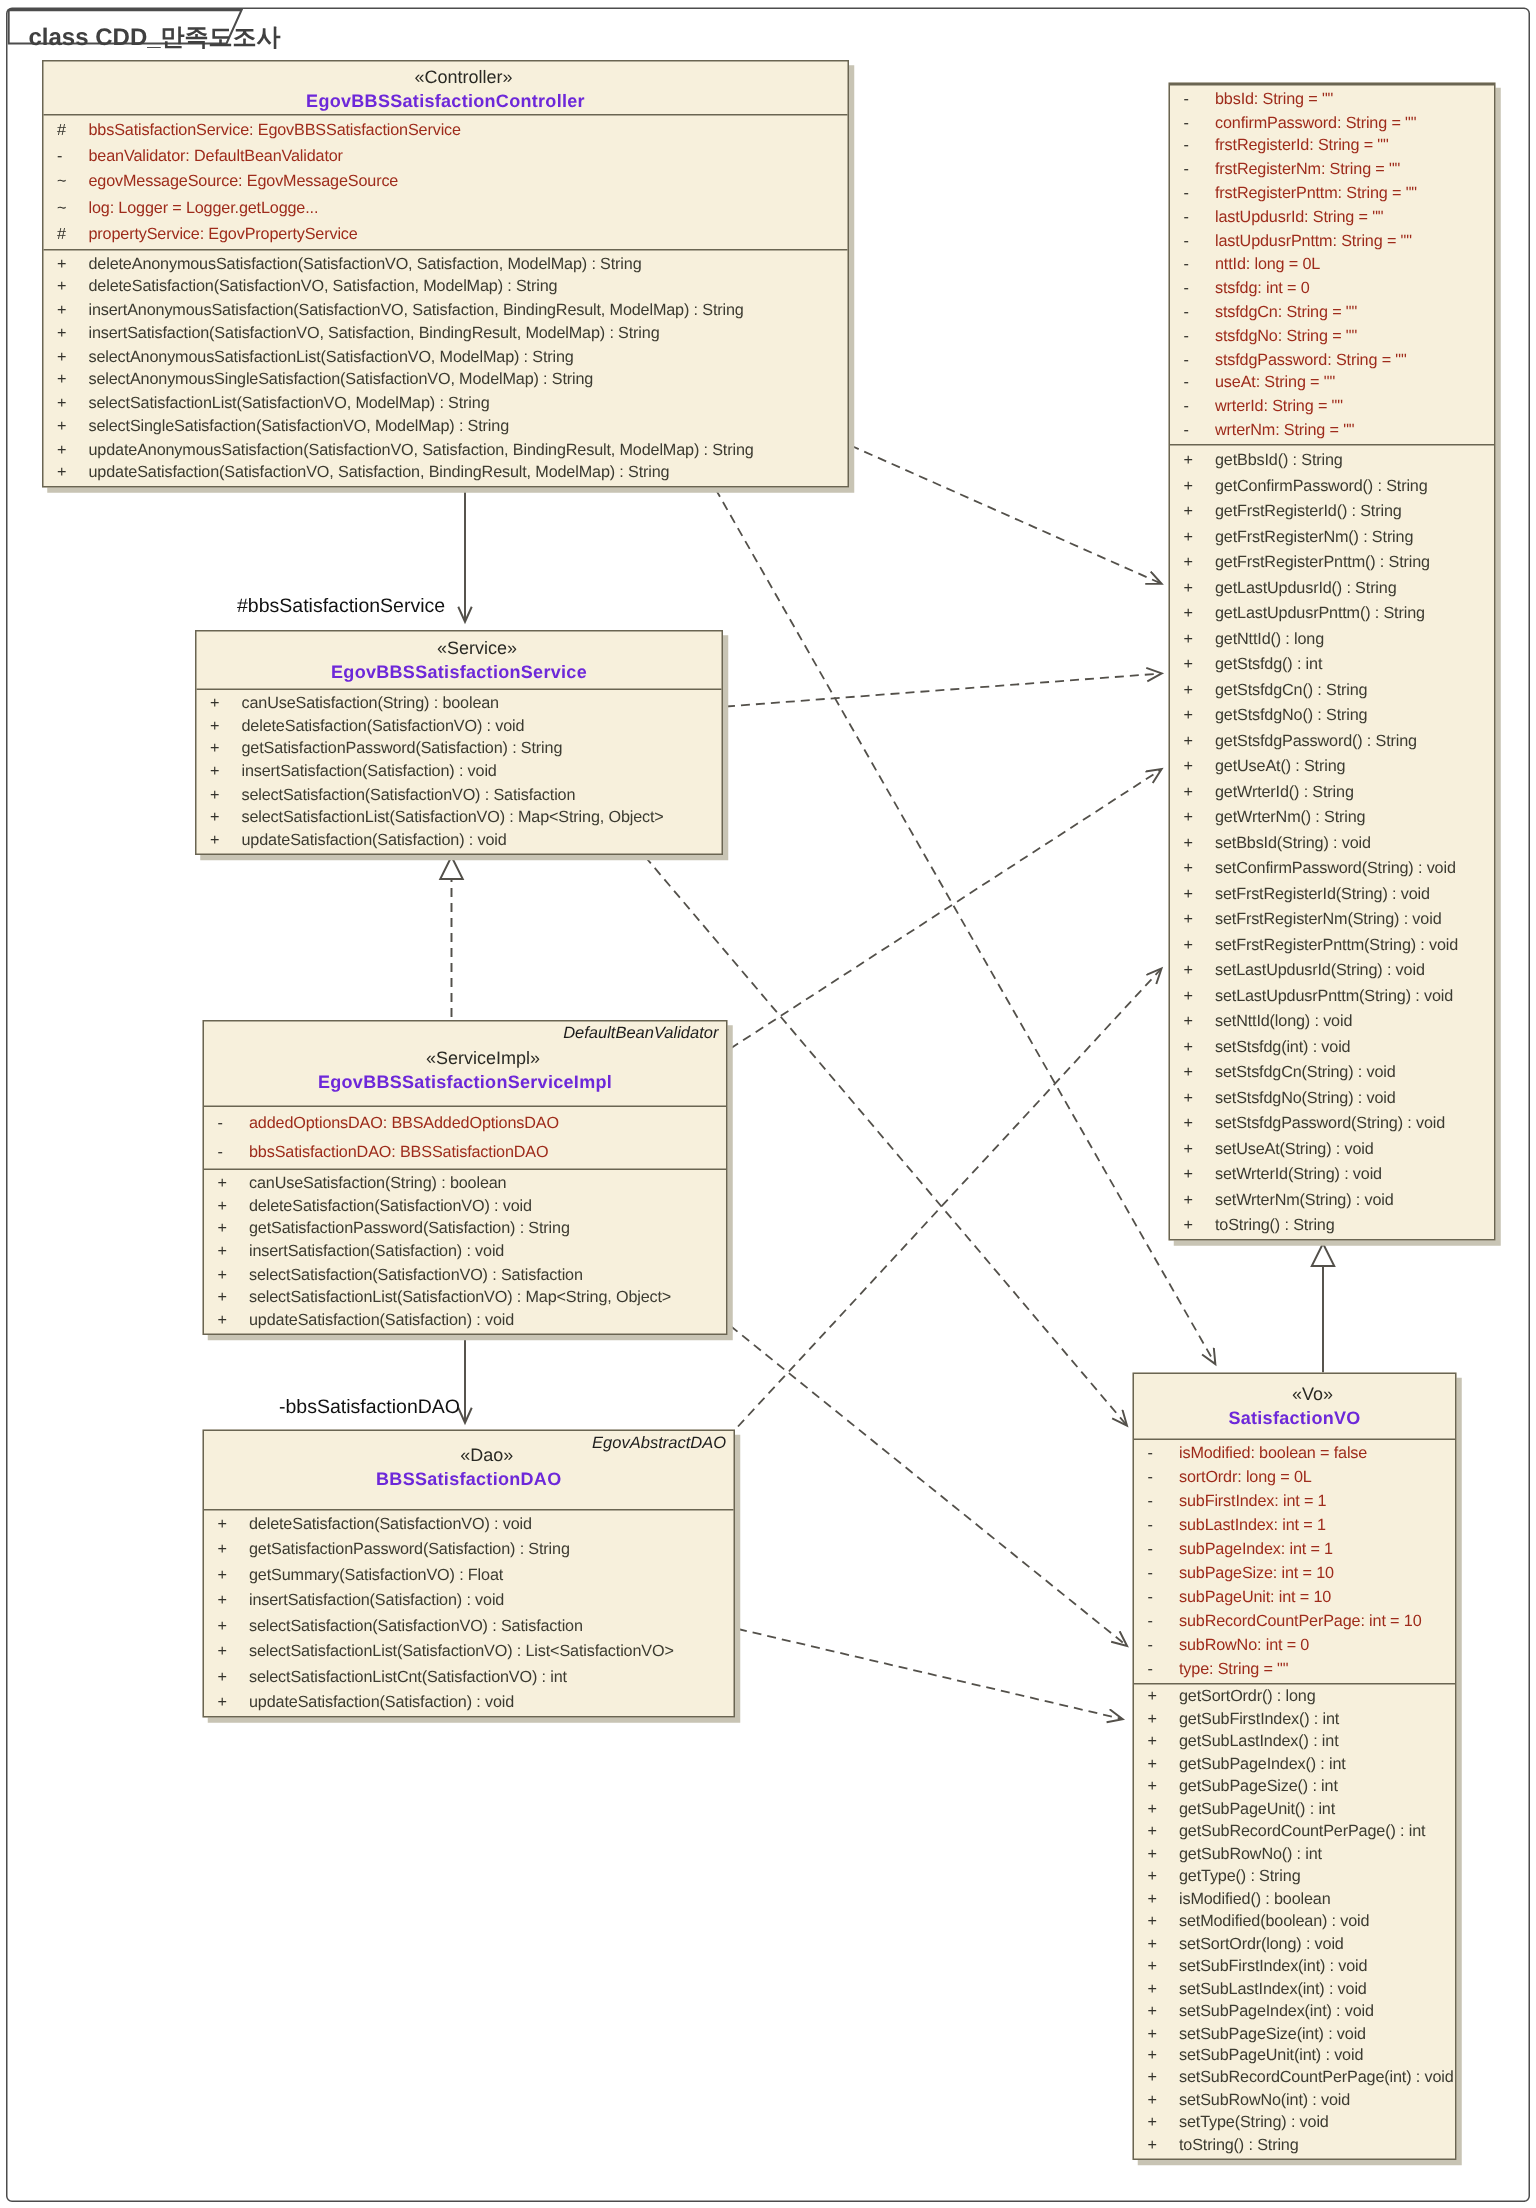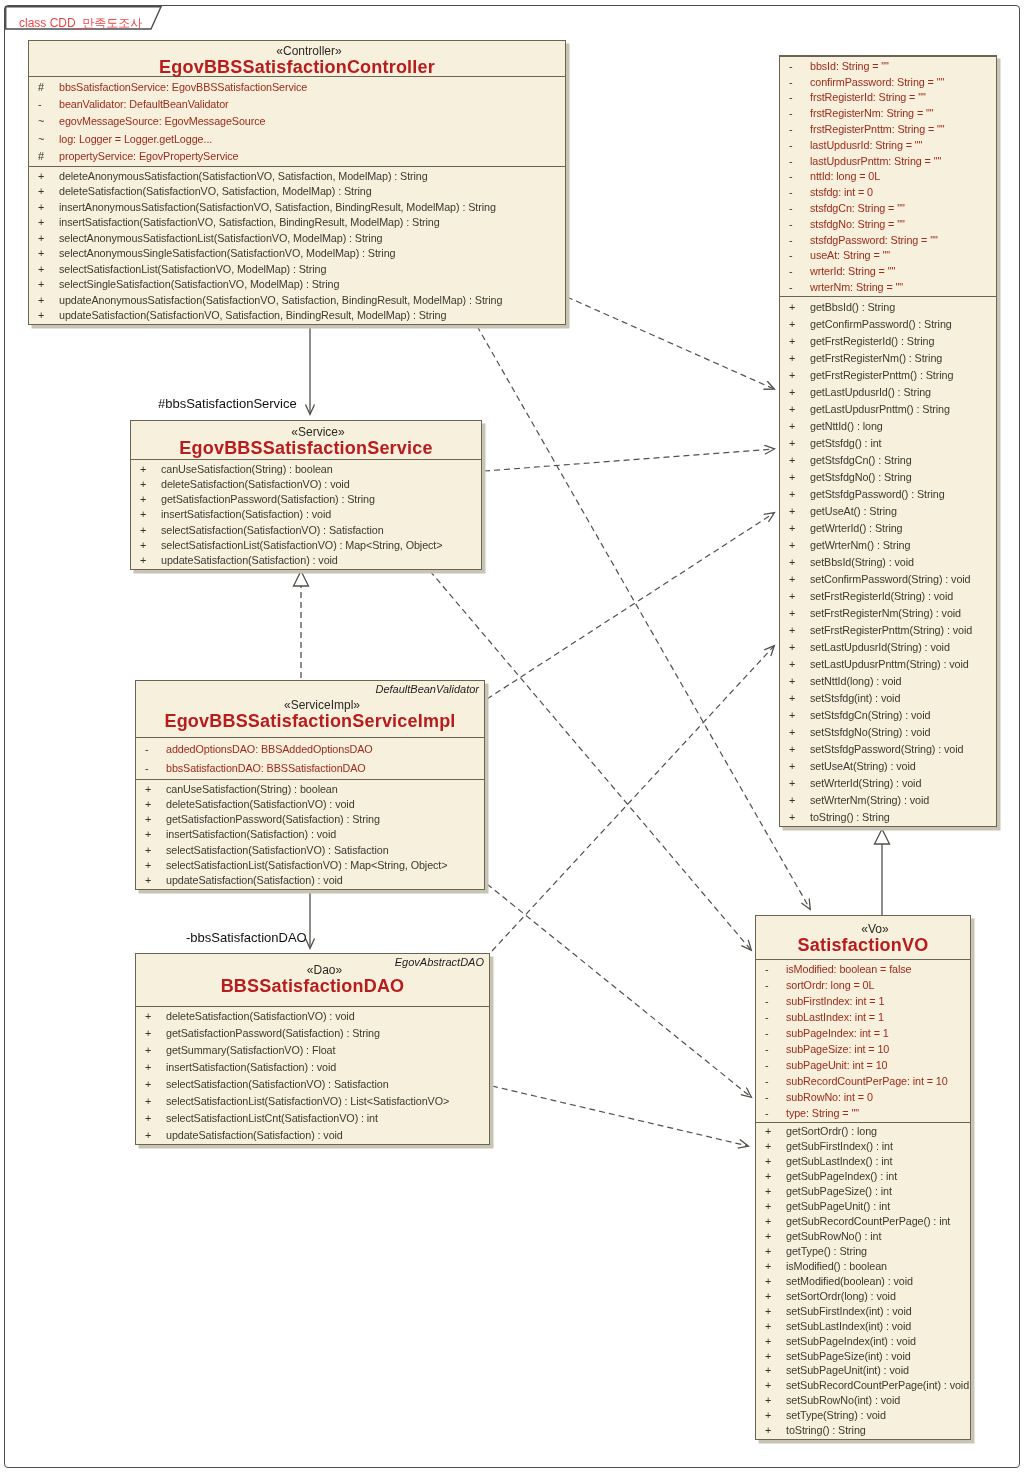--- a/index.html
+++ b/index.html
@@ -6,38 +6,38 @@
   #canvas {
     position:relative; width:1024px; height:1472px; background:#fff;
     font-family:"Liberation Sans","DejaVu Sans",sans-serif; overflow:hidden;
   }
   #frame {
     position:absolute; left:4px; top:5px; width:1014px; height:1461px;
     border:1.5px solid #4c4c4c; border-radius:4px; background:#fff;
   }
   #frame-tab { position:absolute; left:5px; top:6px; width:170px; height:24px; }
   #frame-tab-text {
-    position:absolute; left:14px; top:9px; font-size:12px; font-weight:normal; color:#ef4444;
+    position:absolute; left:14px; top:9px; font-size:16px; font-weight:bold; color:#404040;
     white-space:nowrap;
   }
   #connector-layer { position:absolute; left:0; top:0; width:1024px; height:1472px; z-index:1; }
   .conn-label {
     position:absolute; z-index:2; font-size:13px; color:#111; white-space:nowrap;
   }
   .uml-class {
     position:absolute; z-index:3; box-sizing:border-box;
     background:var(--box-fill); border:1px solid var(--box-border);
     box-shadow:3.5px 3.5px 0 var(--shadow); display:flex; flex-direction:column;
   }
   .title { position:relative; box-sizing:border-box; flex:none; text-align:center; }
   .corner {
     position:absolute; right:5px; top:2px; font-size:11px; font-style:italic; color:#1d1d1d;
   }
   .stereotype { font-size:12px; color:#2a2a24; line-height:15px;margin-left:24px; }
-  .cname { font-size:18px; font-weight:bold; color:#b91c1c; line-height:16px; letter-spacing:0.2px; }
+  .cname { font-size:12px; font-weight:bold; color:#6d28d9; line-height:16px; letter-spacing:0.2px; }
   .compartment {
     box-sizing:border-box; border-top:1px solid var(--box-border);
     display:flex; flex-direction:column; justify-content:space-around; padding:1px 0;
     overflow:hidden;
   }
   .compartment.attrs { color:var(--attr-text); }
   .compartment.methods { color:var(--method-text); }
   .member { display:flex; align-items:center; white-space:nowrap; }
   .member .vis { flex:none; width:21px; padding-left:9px; color:#33322b; font-size:10.8px; }
   .member .mtext { font-size:10.8px; letter-spacing:-0.1px; }

